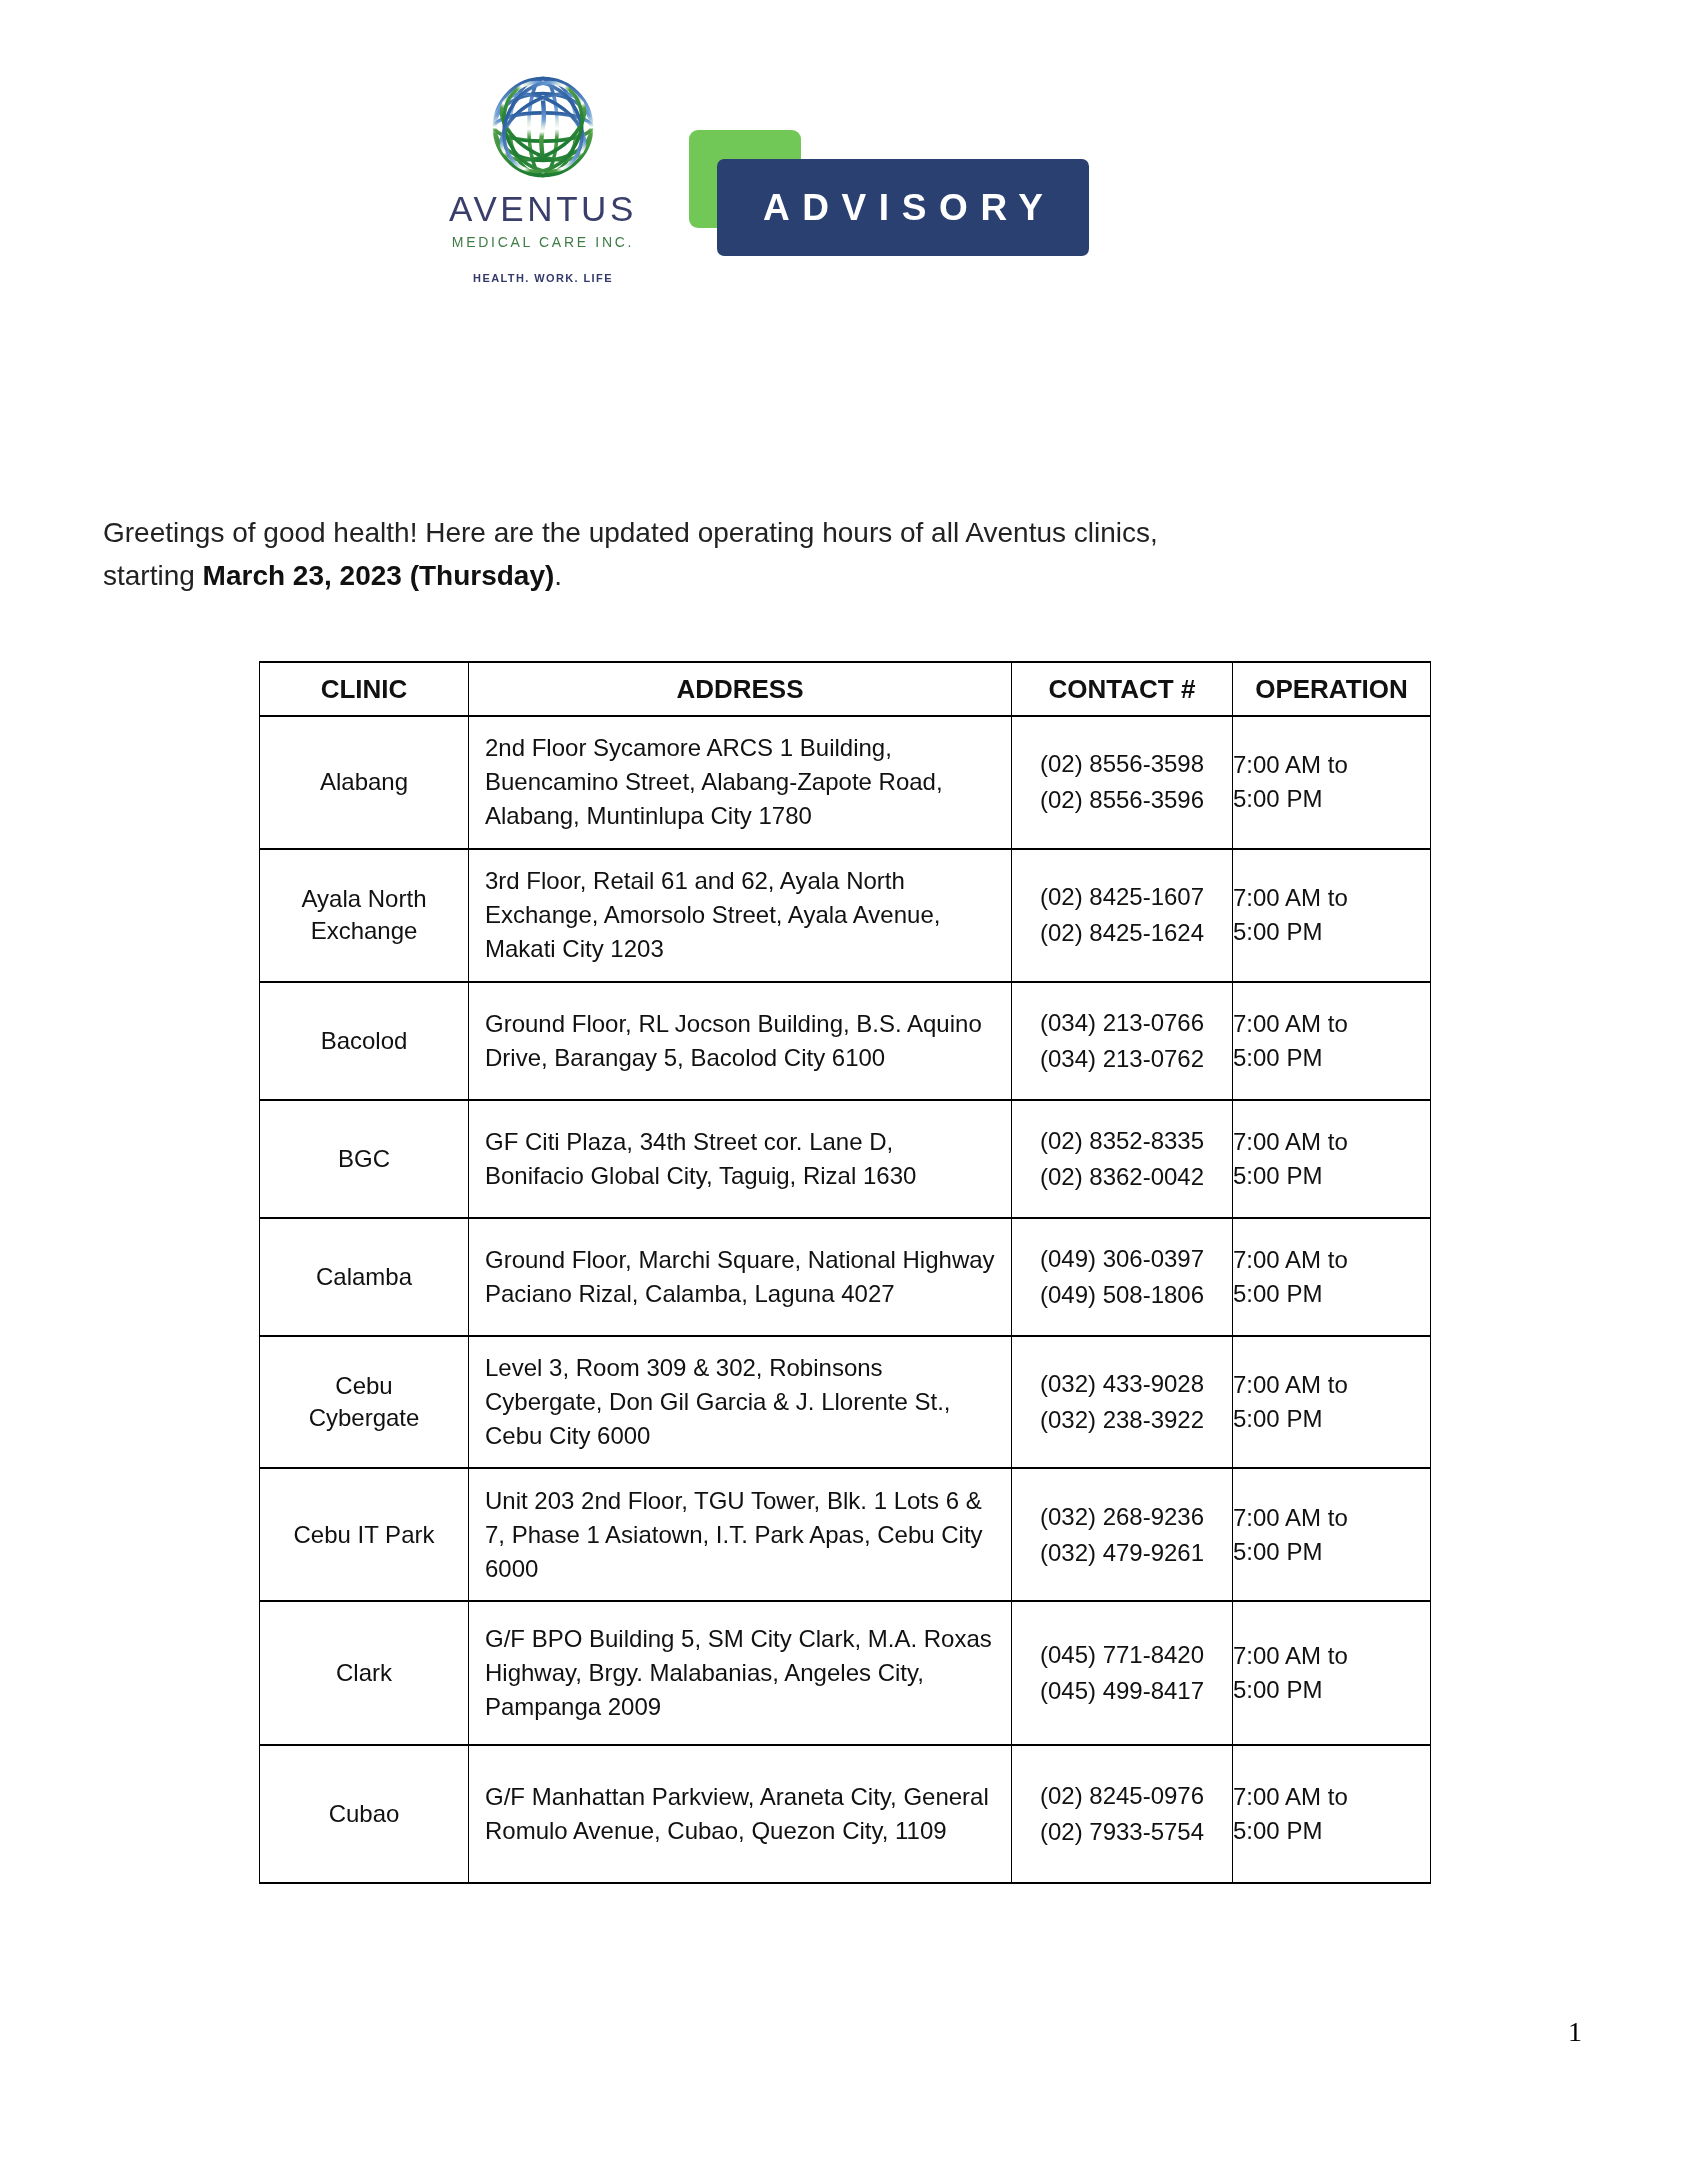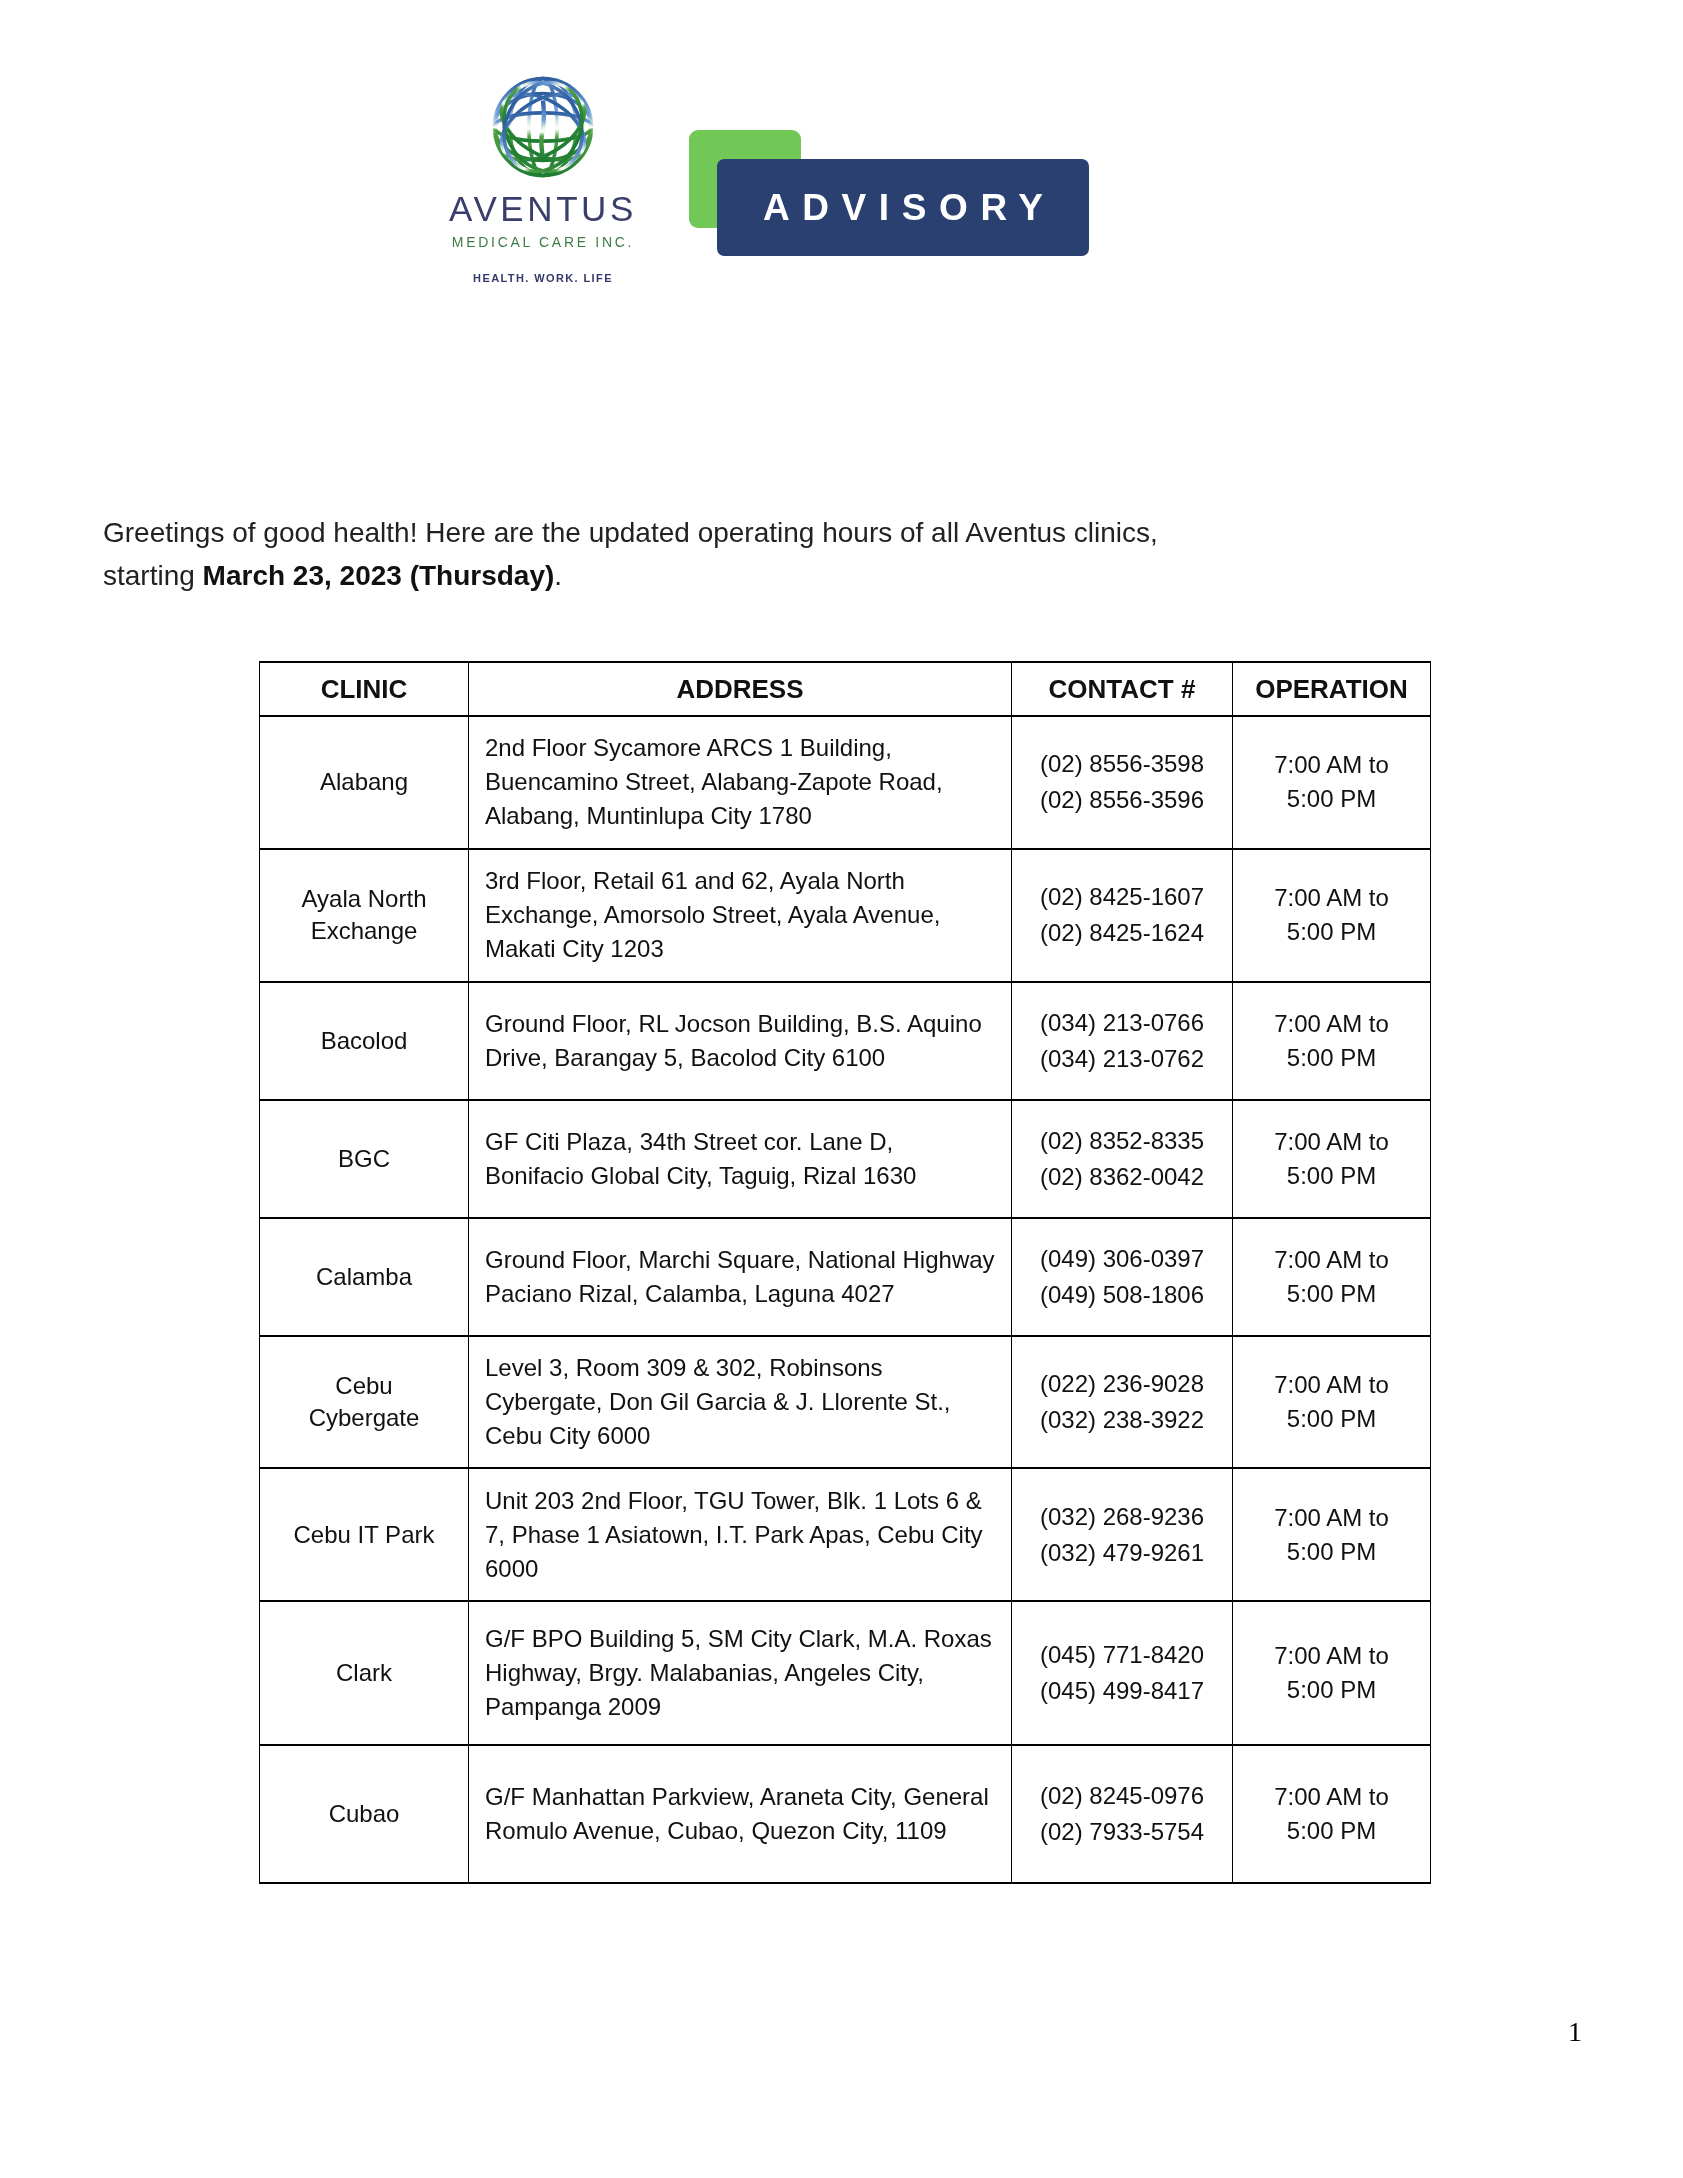--- a/index.html
+++ b/index.html
@@ -76,21 +76,21 @@
     border-top: 2.7px solid #000; border-bottom: 2.7px solid #000;
     vertical-align: middle;
   }
   .clinic-table th {
     height: 54px; font-size: 26px; font-weight: 700; text-align: center;
   }
   .clinic-table td { font-size: 24px; }
   td.col-clinic { text-align: center; padding: 0 23.4px; line-height: 32px; }
   td.col-address { text-align: left; padding: 14.4px 14.4px 14.4px 16px; line-height: 34px; }
   td.col-contact { text-align: center; line-height: 36px; }
-  td.col-operation { text-align: center; line-height: 34px; }
+  td.col-operation { line-height: 34px; }
   tr.r-3 { height: 118px; }
   tr.r-4 { height: 144px; }
   tr.r-5 { height: 138px; }
 
   
   .page-number {
     position: absolute; left: 1568px; top: 2016px;
     font-family: "Liberation Serif", serif;
     font-size: 28px; color: #000;
   }
@@ -211,21 +211,21 @@
         </td>
         <td class="col-operation">
           <div>7:00 AM to</div>
           <div>5:00 PM</div>
         </td>
       </tr>
       <tr class="r-3">
         <td class="col-clinic">Cebu Cybergate</td>
         <td class="col-address">Level 3, Room 309 &amp; 302, Robinsons Cybergate, Don Gil Garcia &amp; J. Llorente St., Cebu City 6000</td>
         <td class="col-contact">
-          <div>(022) 236-9028</div>
+          <div>(032) 433-9028</div>
           <div>(032) 238-3922</div>
         </td>
         <td class="col-operation">
           <div>7:00 AM to</div>
           <div>5:00 PM</div>
         </td>
       </tr>
       <tr class="r-3">
         <td class="col-clinic">Cebu IT Park</td>
         <td class="col-address">Unit 203 2nd Floor, TGU Tower, Blk. 1 Lots 6 &amp; 7, Phase 1 Asiatown, I.T. Park Apas, Cebu City 6000</td>

